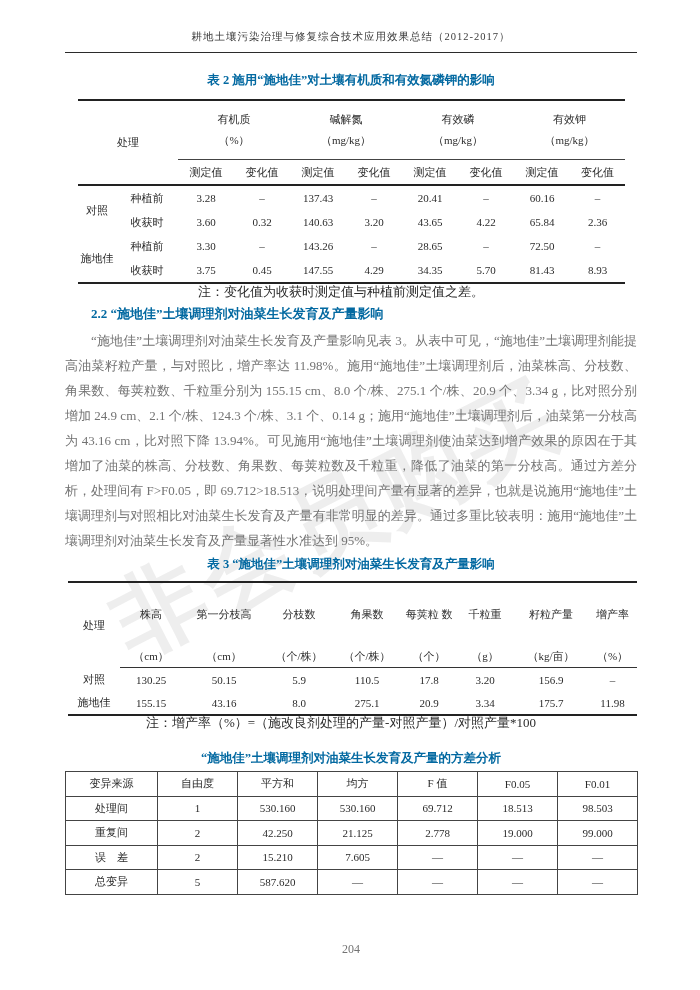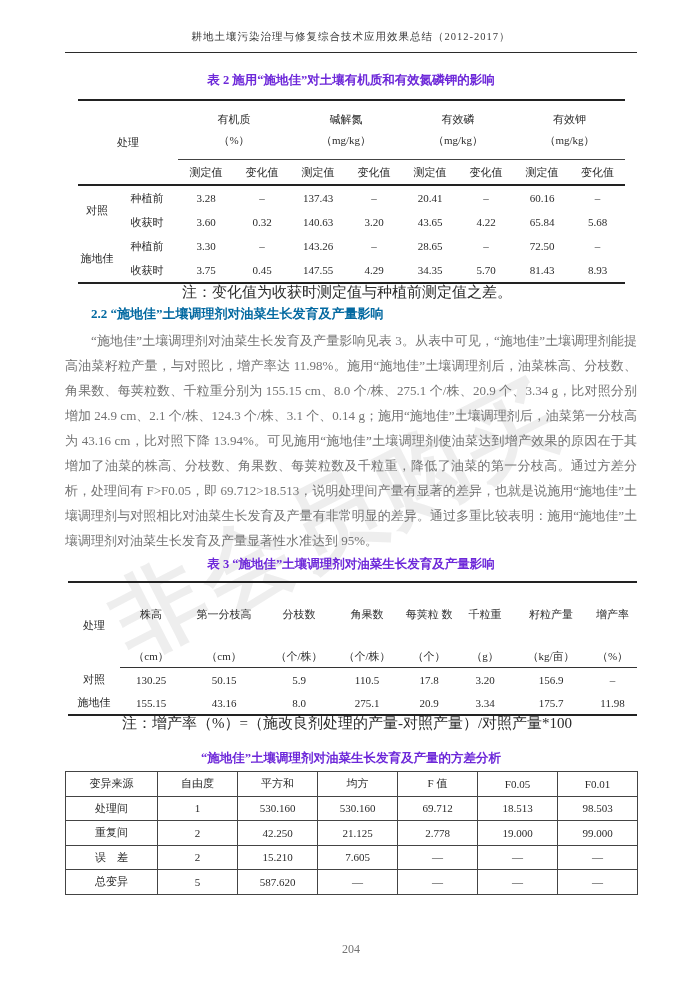--- a/index.html
+++ b/index.html
@@ -26,21 +26,21 @@
   .doc-header{
     position:absolute;left:65px;top:30px;width:572px;
     text-align:center;font-size:10.5px;color:#3a3a3a;letter-spacing:1px;
   }
   .header-rule{
     position:absolute;left:65px;top:52px;width:572px;height:0;
     border-top:1.5px solid #2b2b2b;
   }
   .tbl-title{
     position:absolute;width:572px;left:65px;
-    text-align:center;font-weight:bold;font-size:12.5px;color:#6d28d9;
+    text-align:center;font-weight:bold;font-size:12.5px;color:#0369a1;
   }
   .t2-title{top:72px;}
   .t3-title{top:556px;}
   .anova-title{top:750px;}
 
   table{border-collapse:collapse;table-layout:fixed;}
   td,th{font-weight:normal;text-align:center;vertical-align:middle;
         font-size:11px;color:#2b2b2b;padding:0;overflow:hidden;}
 
   
@@ -52,22 +52,22 @@
   .table2 .body td{height:24px;}
 
   
   .table3{position:absolute;left:68px;top:581px;width:569px;
           border-top:2px solid #222;border-bottom:2px solid #222;}
   .table3 .names td{height:62px;line-height:1.5;}
   .table3 .units td{height:22px;border-bottom:1.5px solid #333;}
   .table3 .body td{height:23px;}
 
   .note{
-    position:absolute;width:572px;left:61px;
-    text-align:center;font-size:15px;color:#2b2b2b;
+    position:absolute;width:572px;left:55px;
+    text-align:center;font-size:13px;color:#2b2b2b;
   }
   .t2-note{top:283px;}
   .t3-note{top:714px;}
 
   .section-heading{
     position:absolute;left:65px;top:305px;width:572px;
     font-size:13px;font-weight:bold;color:#0369a1;text-indent:2em;
   }
   .paragraph{
     position:absolute;left:65px;top:328px;width:572px;
@@ -154,21 +154,21 @@
     </tr>
     <tr class="body">
       <td>收获时</td>
       <td>3.60</td>
       <td>0.32</td>
       <td>140.63</td>
       <td>3.20</td>
       <td>43.65</td>
       <td>4.22</td>
       <td>65.84</td>
-      <td>5.68</td>
+      <td>2.36</td>
     </tr>
     <tr class="body">
       <td rowspan="2">施地佳</td>
       <td>种植前</td>
       <td>3.30</td>
       <td>–</td>
       <td>143.26</td>
       <td>–</td>
       <td>28.65</td>
       <td>–</td>

